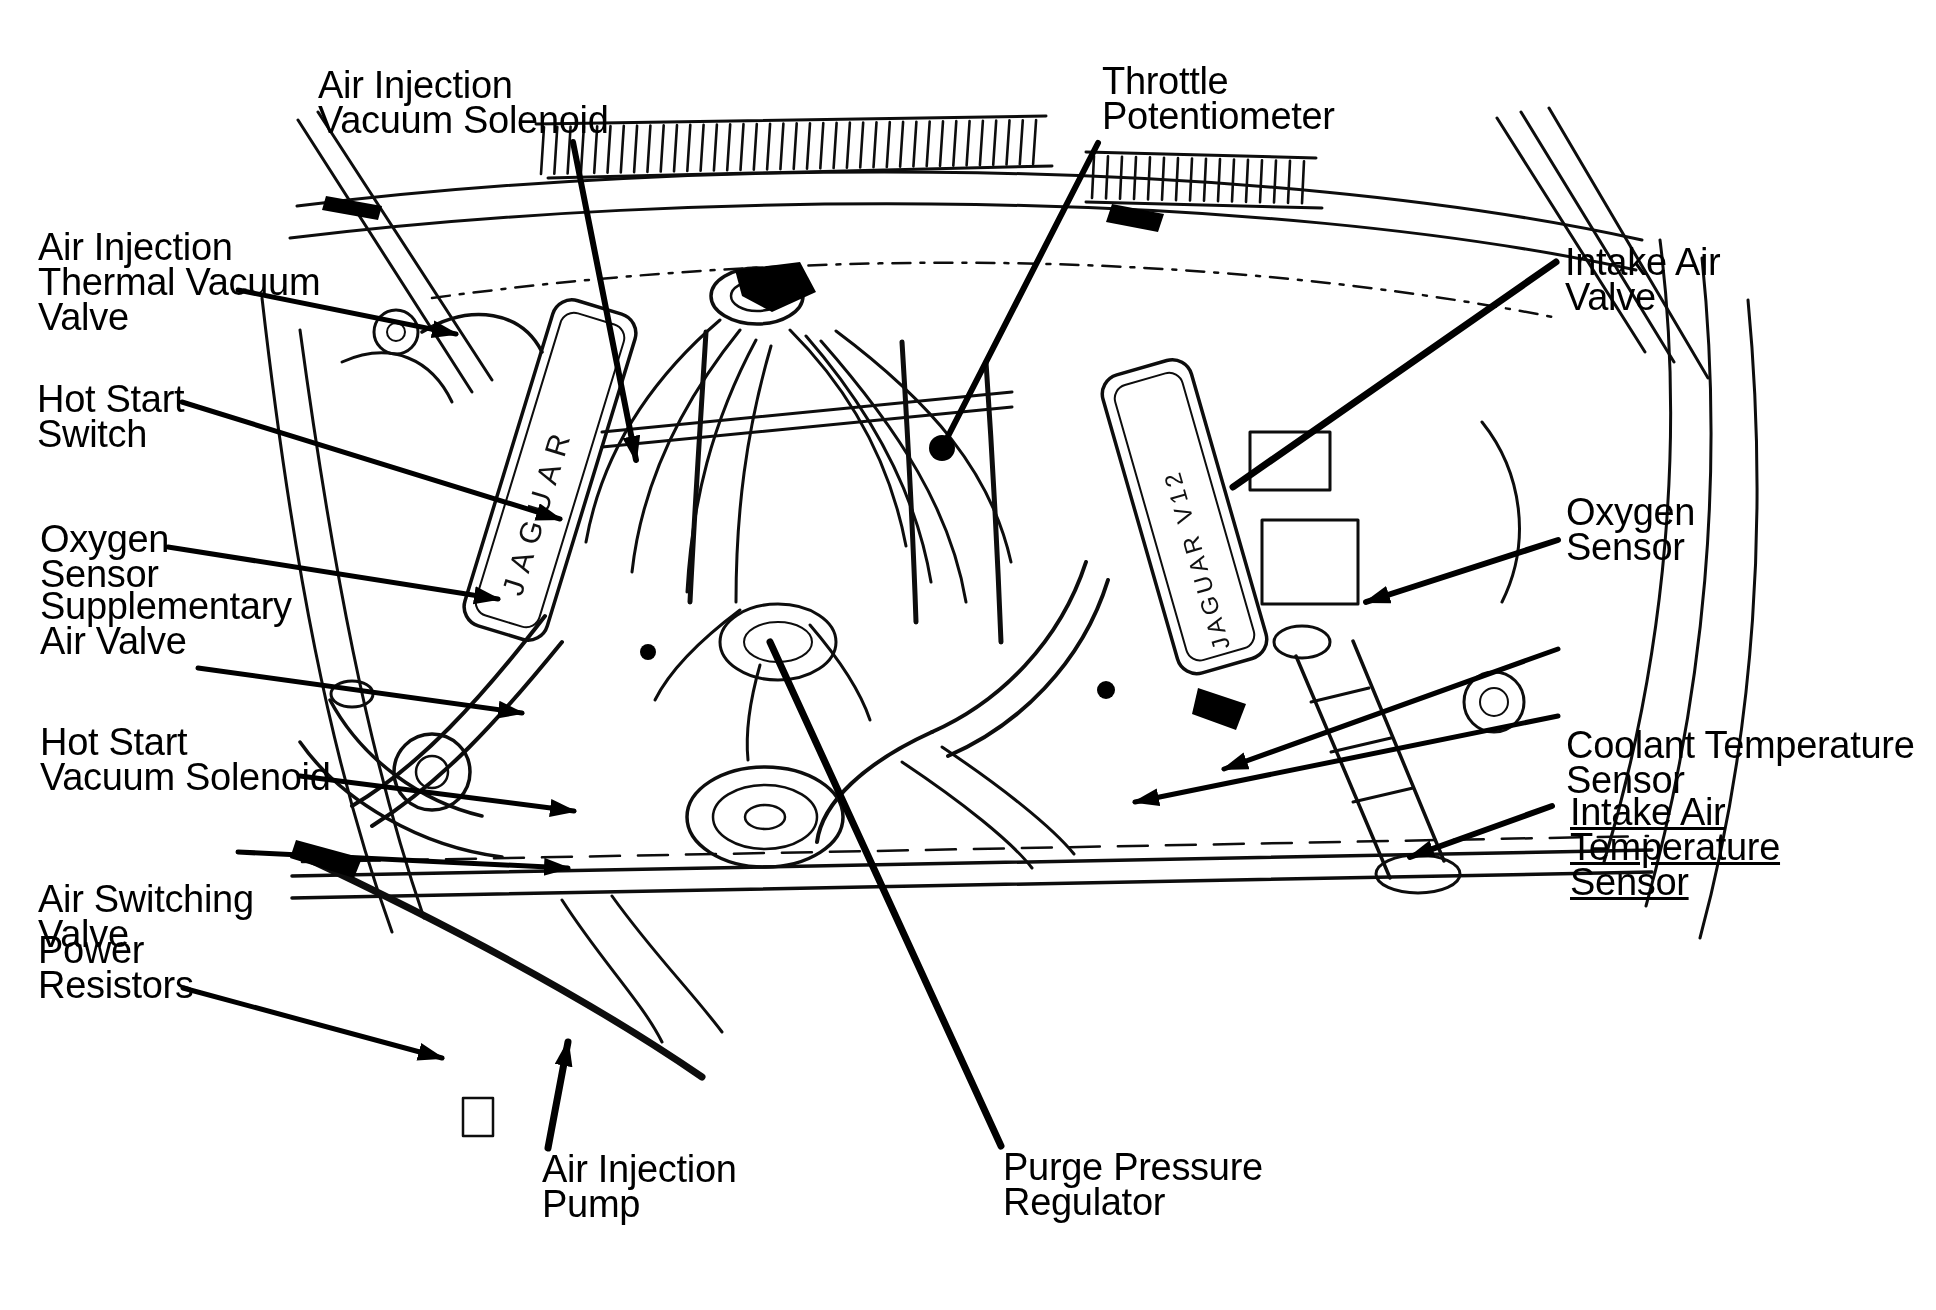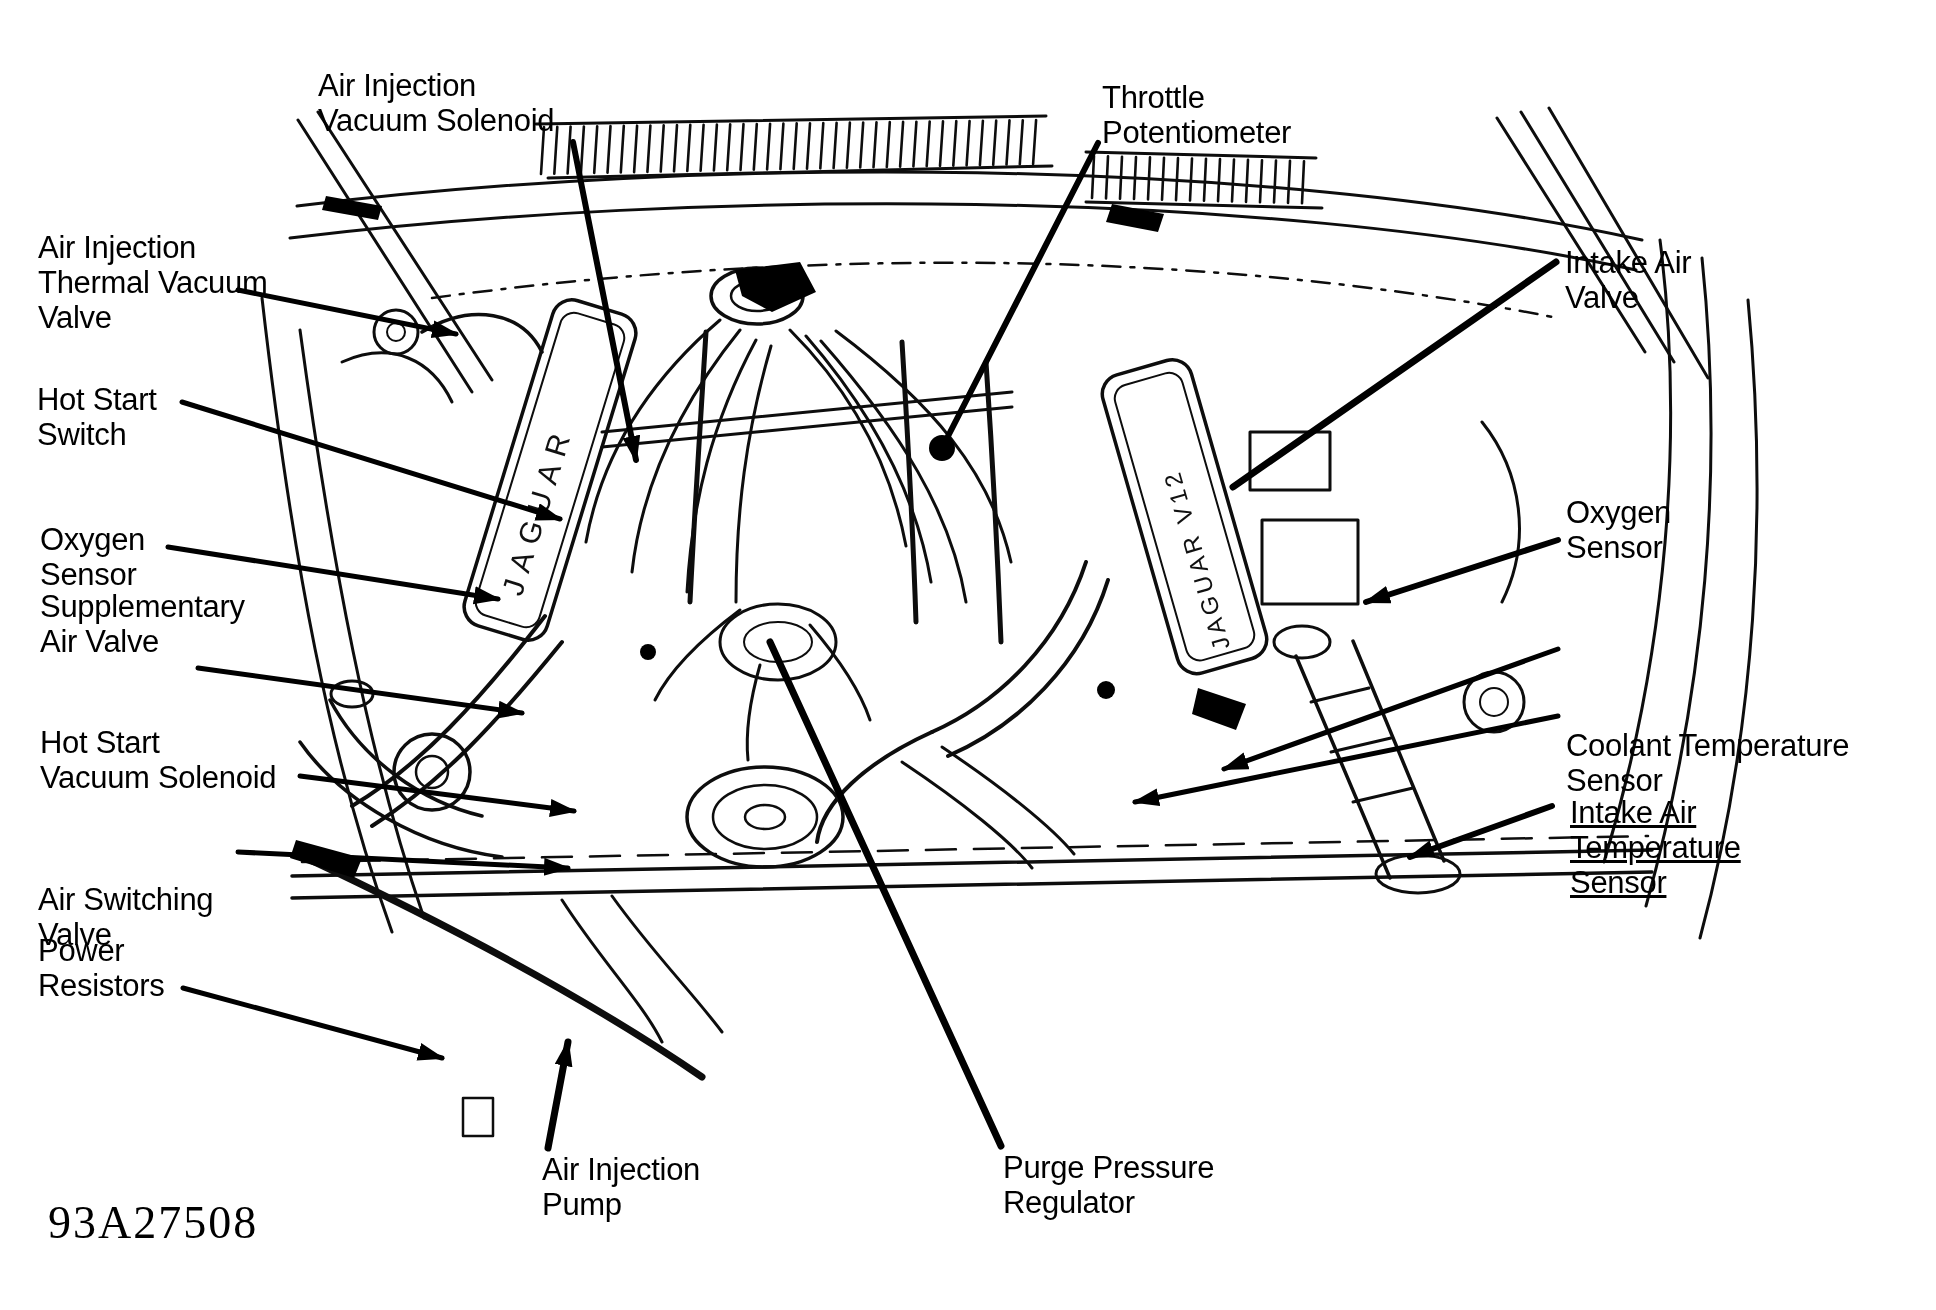--- a/index.html
+++ b/index.html
@@ -1,19 +1,19 @@
 <!DOCTYPE html>
 <html><head>
 <meta charset="utf-8">
 <style>
   html,body{margin:0;padding:0;background:#fff;}
   .stage{position:relative;width:1936px;height:1310px;background:#ffffff;overflow:hidden;
          font-family:"Liberation Sans",sans-serif;}
   #art{position:absolute;left:0;top:0;width:100%;height:100%;}
-  .label{position:absolute;color:#000;font-size:31px;line-height:35px;letter-spacing:-0.3px;
+  .label{position:absolute;color:#000;font-size:38px;line-height:35px;letter-spacing:-0.3px;
          white-space:nowrap;}
   .figcode{position:absolute;color:#000;font-family:"Liberation Serif",serif;
            font-size:46px;letter-spacing:2px;}
   .art-stroke{fill:none;stroke:#0d0d0d;stroke-linecap:round;stroke-linejoin:round;}
 </style>
 </head>
 <body>
 
 <div class="stage">
 
@@ -212,21 +212,21 @@
         <line x1="1558" y1="716" x2="1135" y2="802" stroke-width="5" marker-end="url(#arrow)"></line>
         <line x1="1552" y1="806" x2="1410" y2="857" stroke-width="6" marker-end="url(#arrow)"></line>
       </g>
   </svg>
 
   <div id="labels">
       <div class="label" style="left: 318px; top: 68px;">
         <div>Air Injection</div>
         <div>Vacuum Solenoid</div>
       </div>
-      <div class="label" style="left: 1102px; top: 80px;">
+      <div class="label" style="left: 1102px; top: 64px;">
         <div>Throttle</div>
         <div>Potentiometer</div>
       </div>
       <div class="label" style="left: 38px; top: 230px;">
         <div>Air Injection</div>
         <div>Thermal Vacuum</div>
         <div>Valve</div>
       </div>
       <div class="label" style="left: 37px; top: 382px;">
         <div>Hot Start</div>
@@ -274,14 +274,13 @@
         <div>Coolant Temperature</div>
         <div>Sensor</div>
       </div>
       <div class="label" style="left: 1570px; top: 795px; text-decoration: underline;">
         <div>Intake Air</div>
         <div>Temperature</div>
         <div>Sensor</div>
       </div>
     </div>
 
-  <div class="figcode" style="left:48px;top:1196px;">93A27508</div>
 </div>
 
 </body></html>

